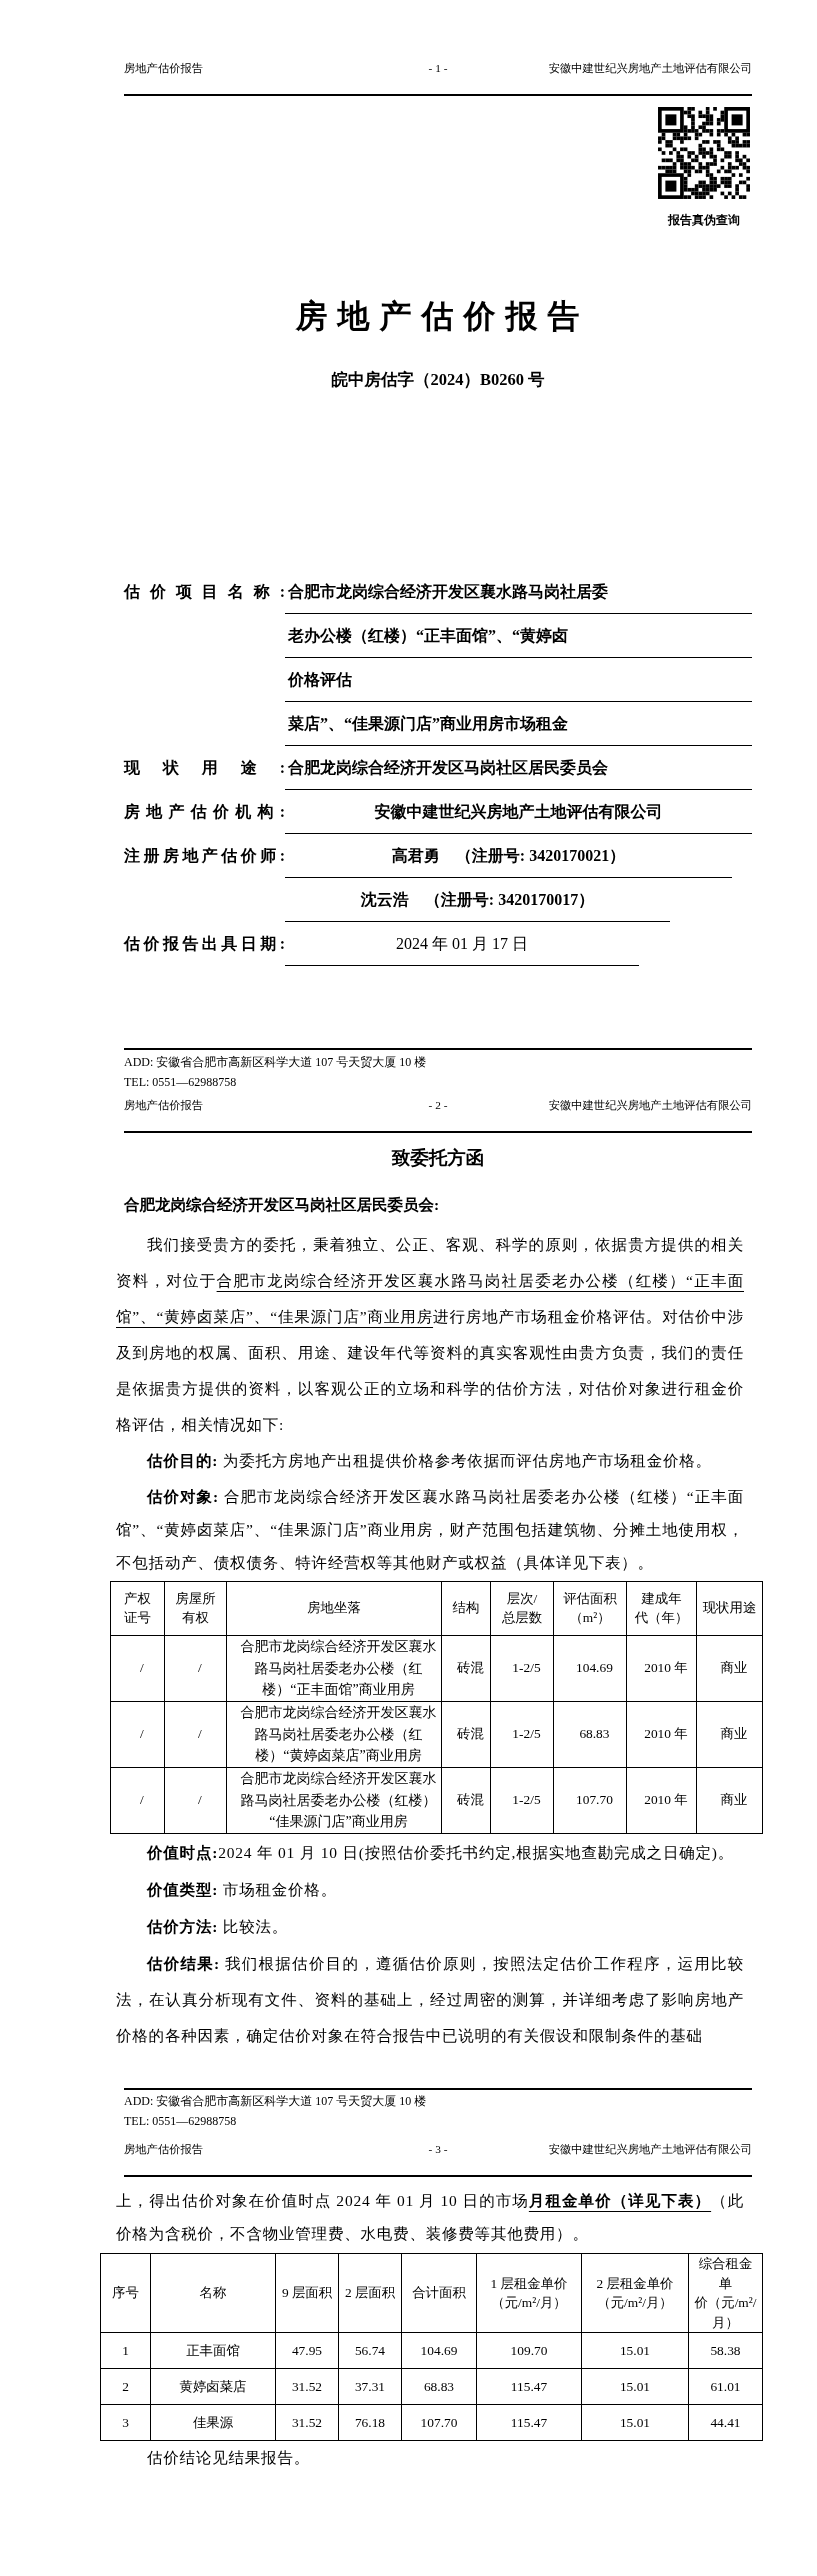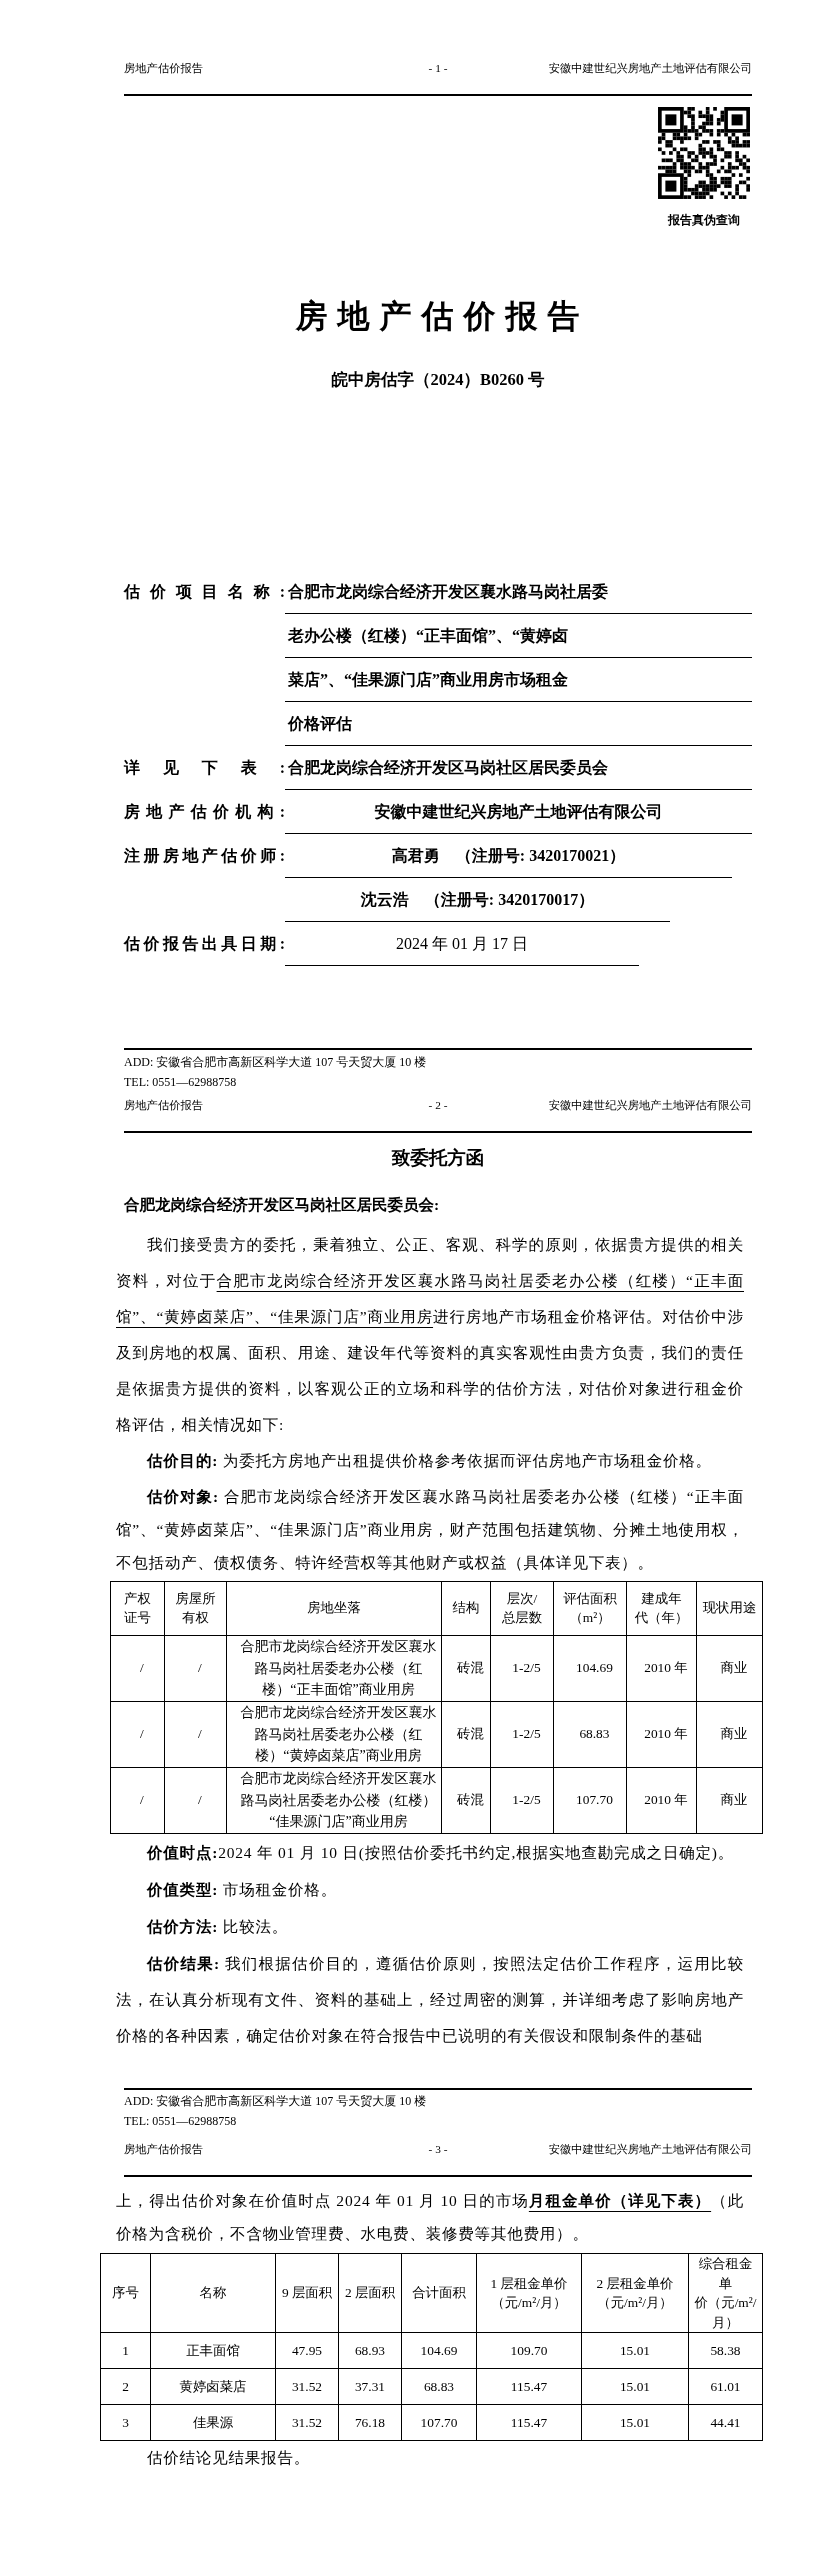--- a/index.html
+++ b/index.html
@@ -314,26 +314,26 @@
 
   <div id="cover-title" class="abs">房 地 产 估 价 报 告</div>
   <div id="cover-docno" class="abs">皖中房估字（2024）B0260 号</div>
 
   <div id="cover-fields" class="abs">
       <div class="field field-0">
         <div class="flabel b">估价项目名称:</div>
         <div class="fvals">
           <div class="fline al-left b">合肥市龙岗综合经济开发区襄水路马岗社居委</div>
           <div class="fline al-left b">老办公楼（红楼）“正丰面馆”、“黄婷卤</div>
+          <div class="fline al-left b">价格评估</div>
           <div class="fline al-left b">菜店”、“佳果源门店”商业用房市场租金</div>
-          <div class="fline al-left b">价格评估</div>
         </div>
       </div>
       <div class="field field-1">
-        <div class="flabel b">详见下表:</div>
+        <div class="flabel b">现状用途:</div>
         <div class="fvals">
           <div class="fline al-left b">合肥龙岗综合经济开发区马岗社区居民委员会</div>
         </div>
       </div>
       <div class="field field-2">
         <div class="flabel b">房地产估价机构:</div>
         <div class="fvals">
           <div class="fline al-center b">安徽中建世纪兴房地产土地评估有限公司</div>
         </div>
       </div>
@@ -472,21 +472,21 @@
             <th>1 层租金单价<br>（元/m²/月）</th>
             <th>2 层租金单价<br>（元/m²/月）</th>
             <th>综合租金单<br>价（元/m²/月）</th>
           </tr>
         </thead>
       <tbody>
           <tr>
             <td>1</td>
             <td>正丰面馆</td>
             <td>47.95</td>
-            <td>68.93</td>
+            <td>56.74</td>
             <td>104.69</td>
             <td>109.70</td>
             <td>15.01</td>
             <td>58.38</td>
           </tr>
           <tr>
             <td>2</td>
             <td>黄婷卤菜店</td>
             <td>31.52</td>
             <td>37.31</td>

